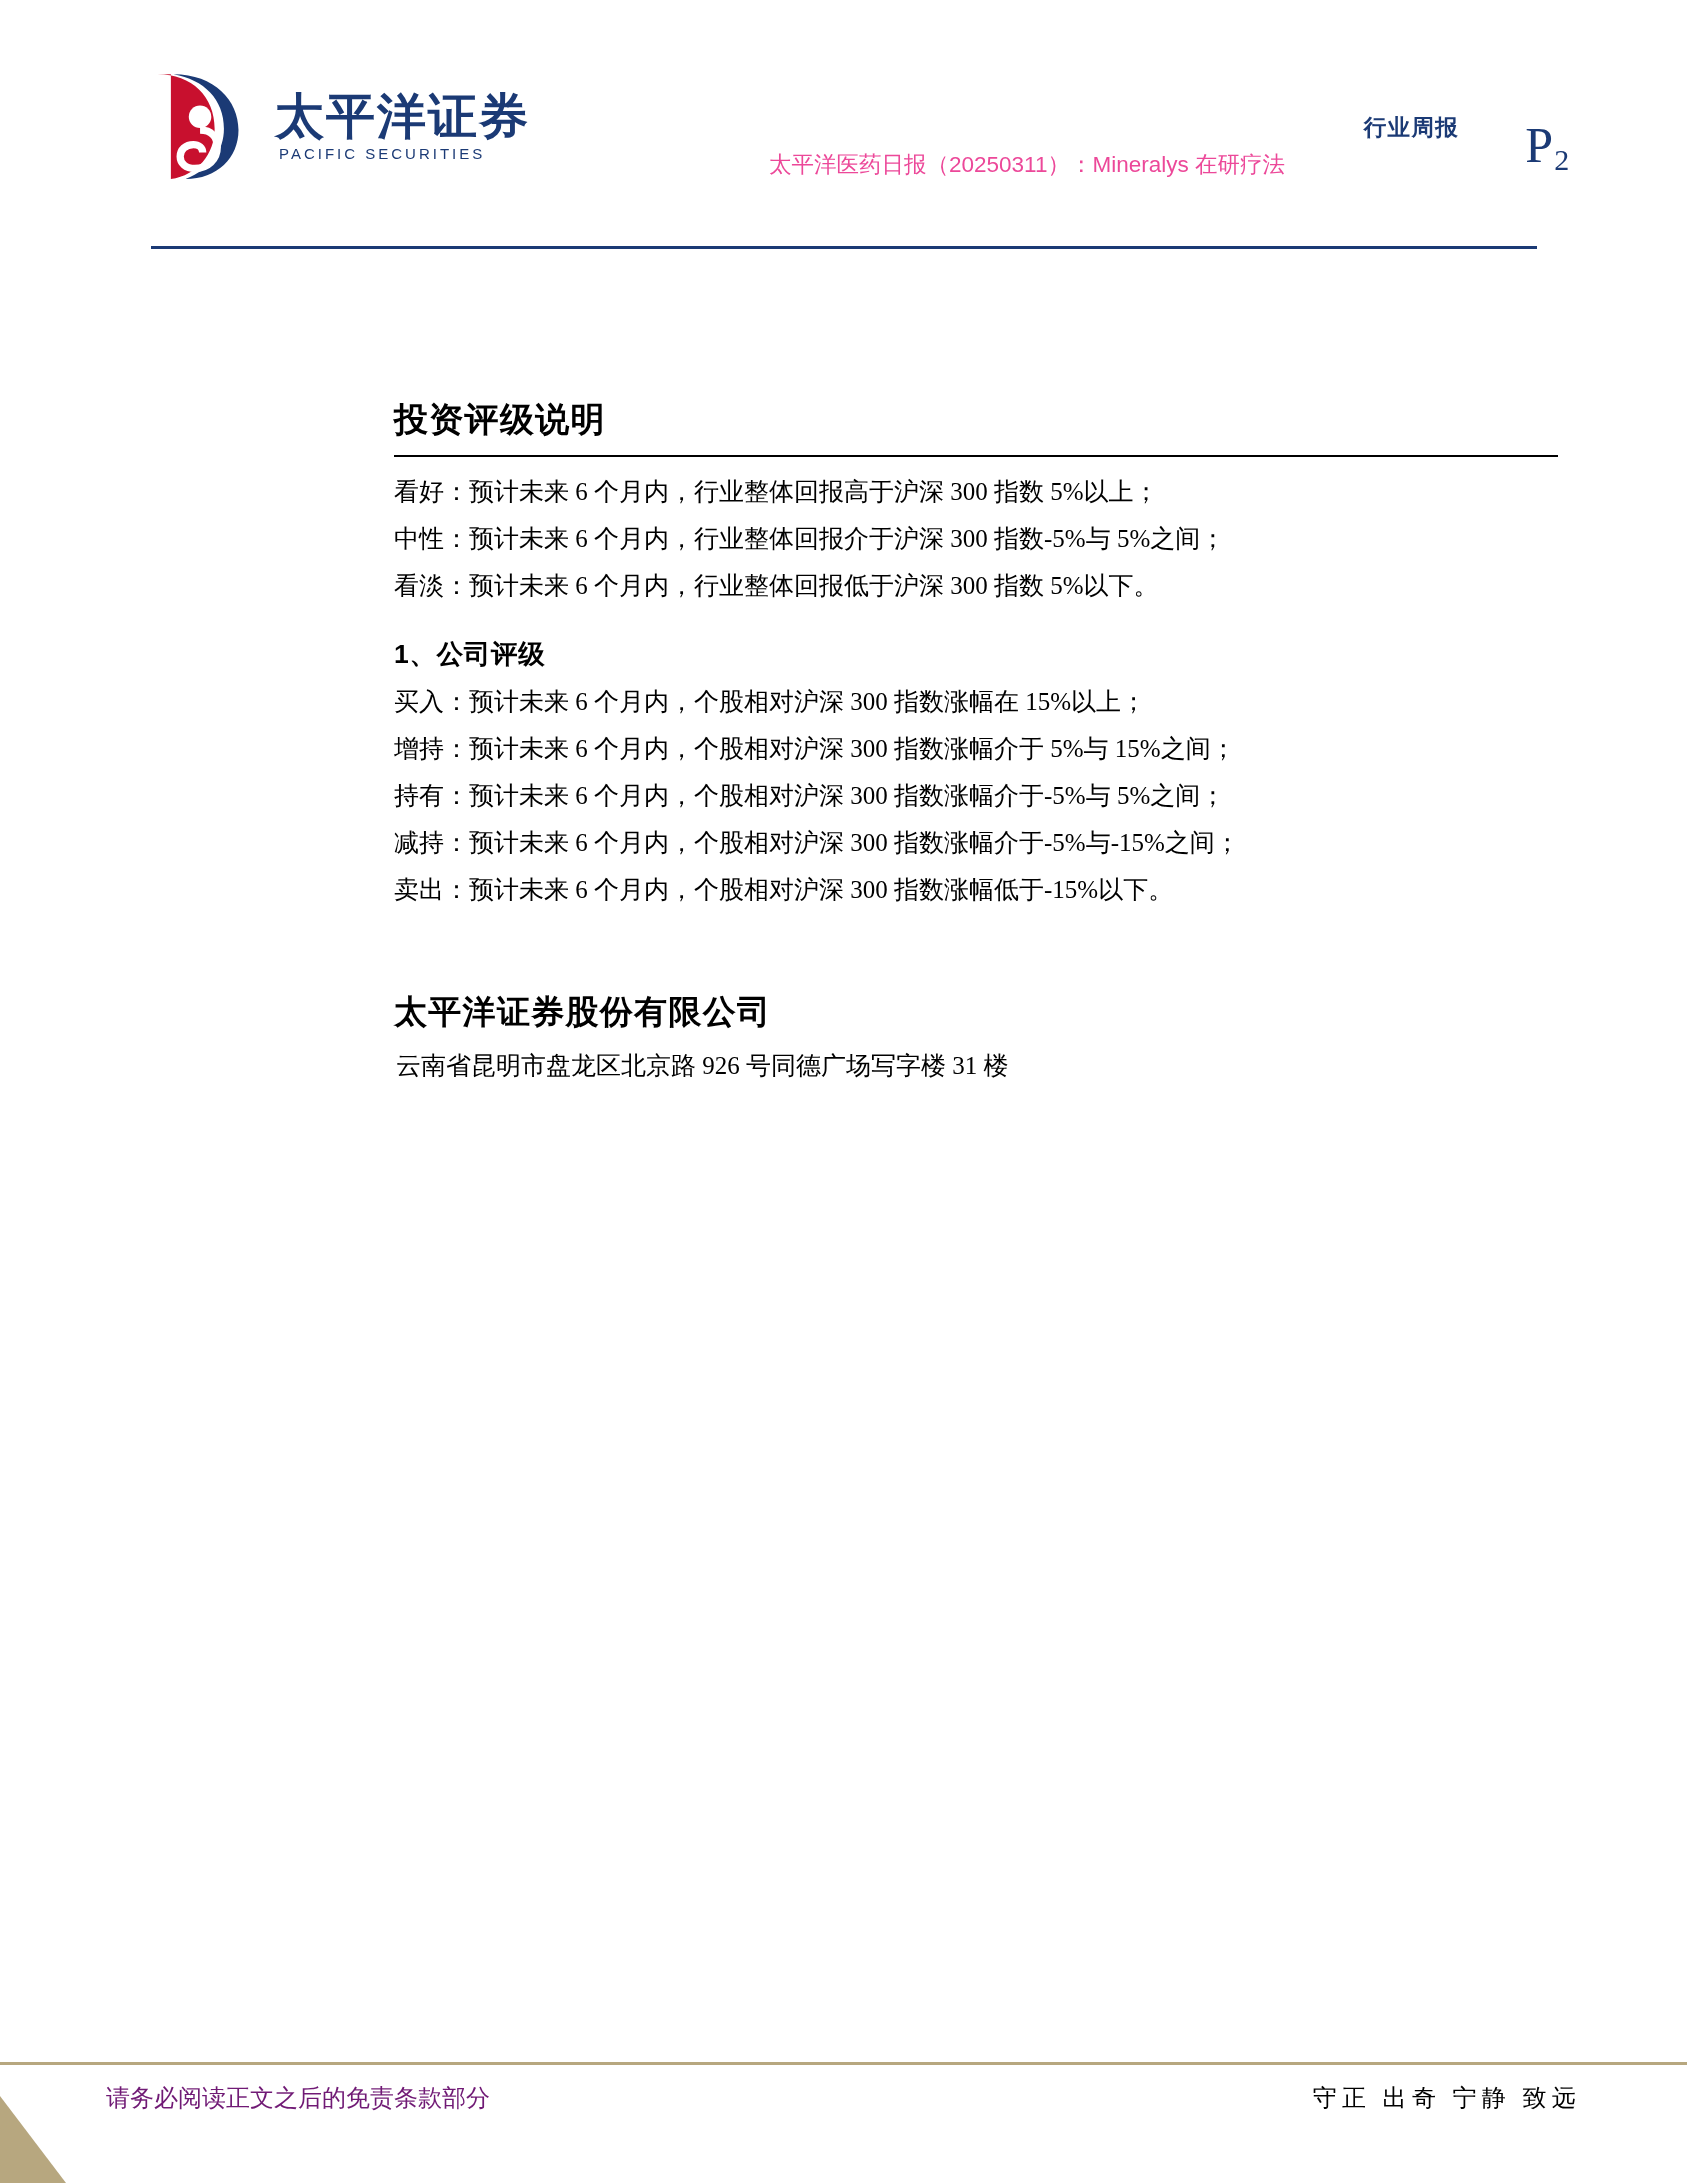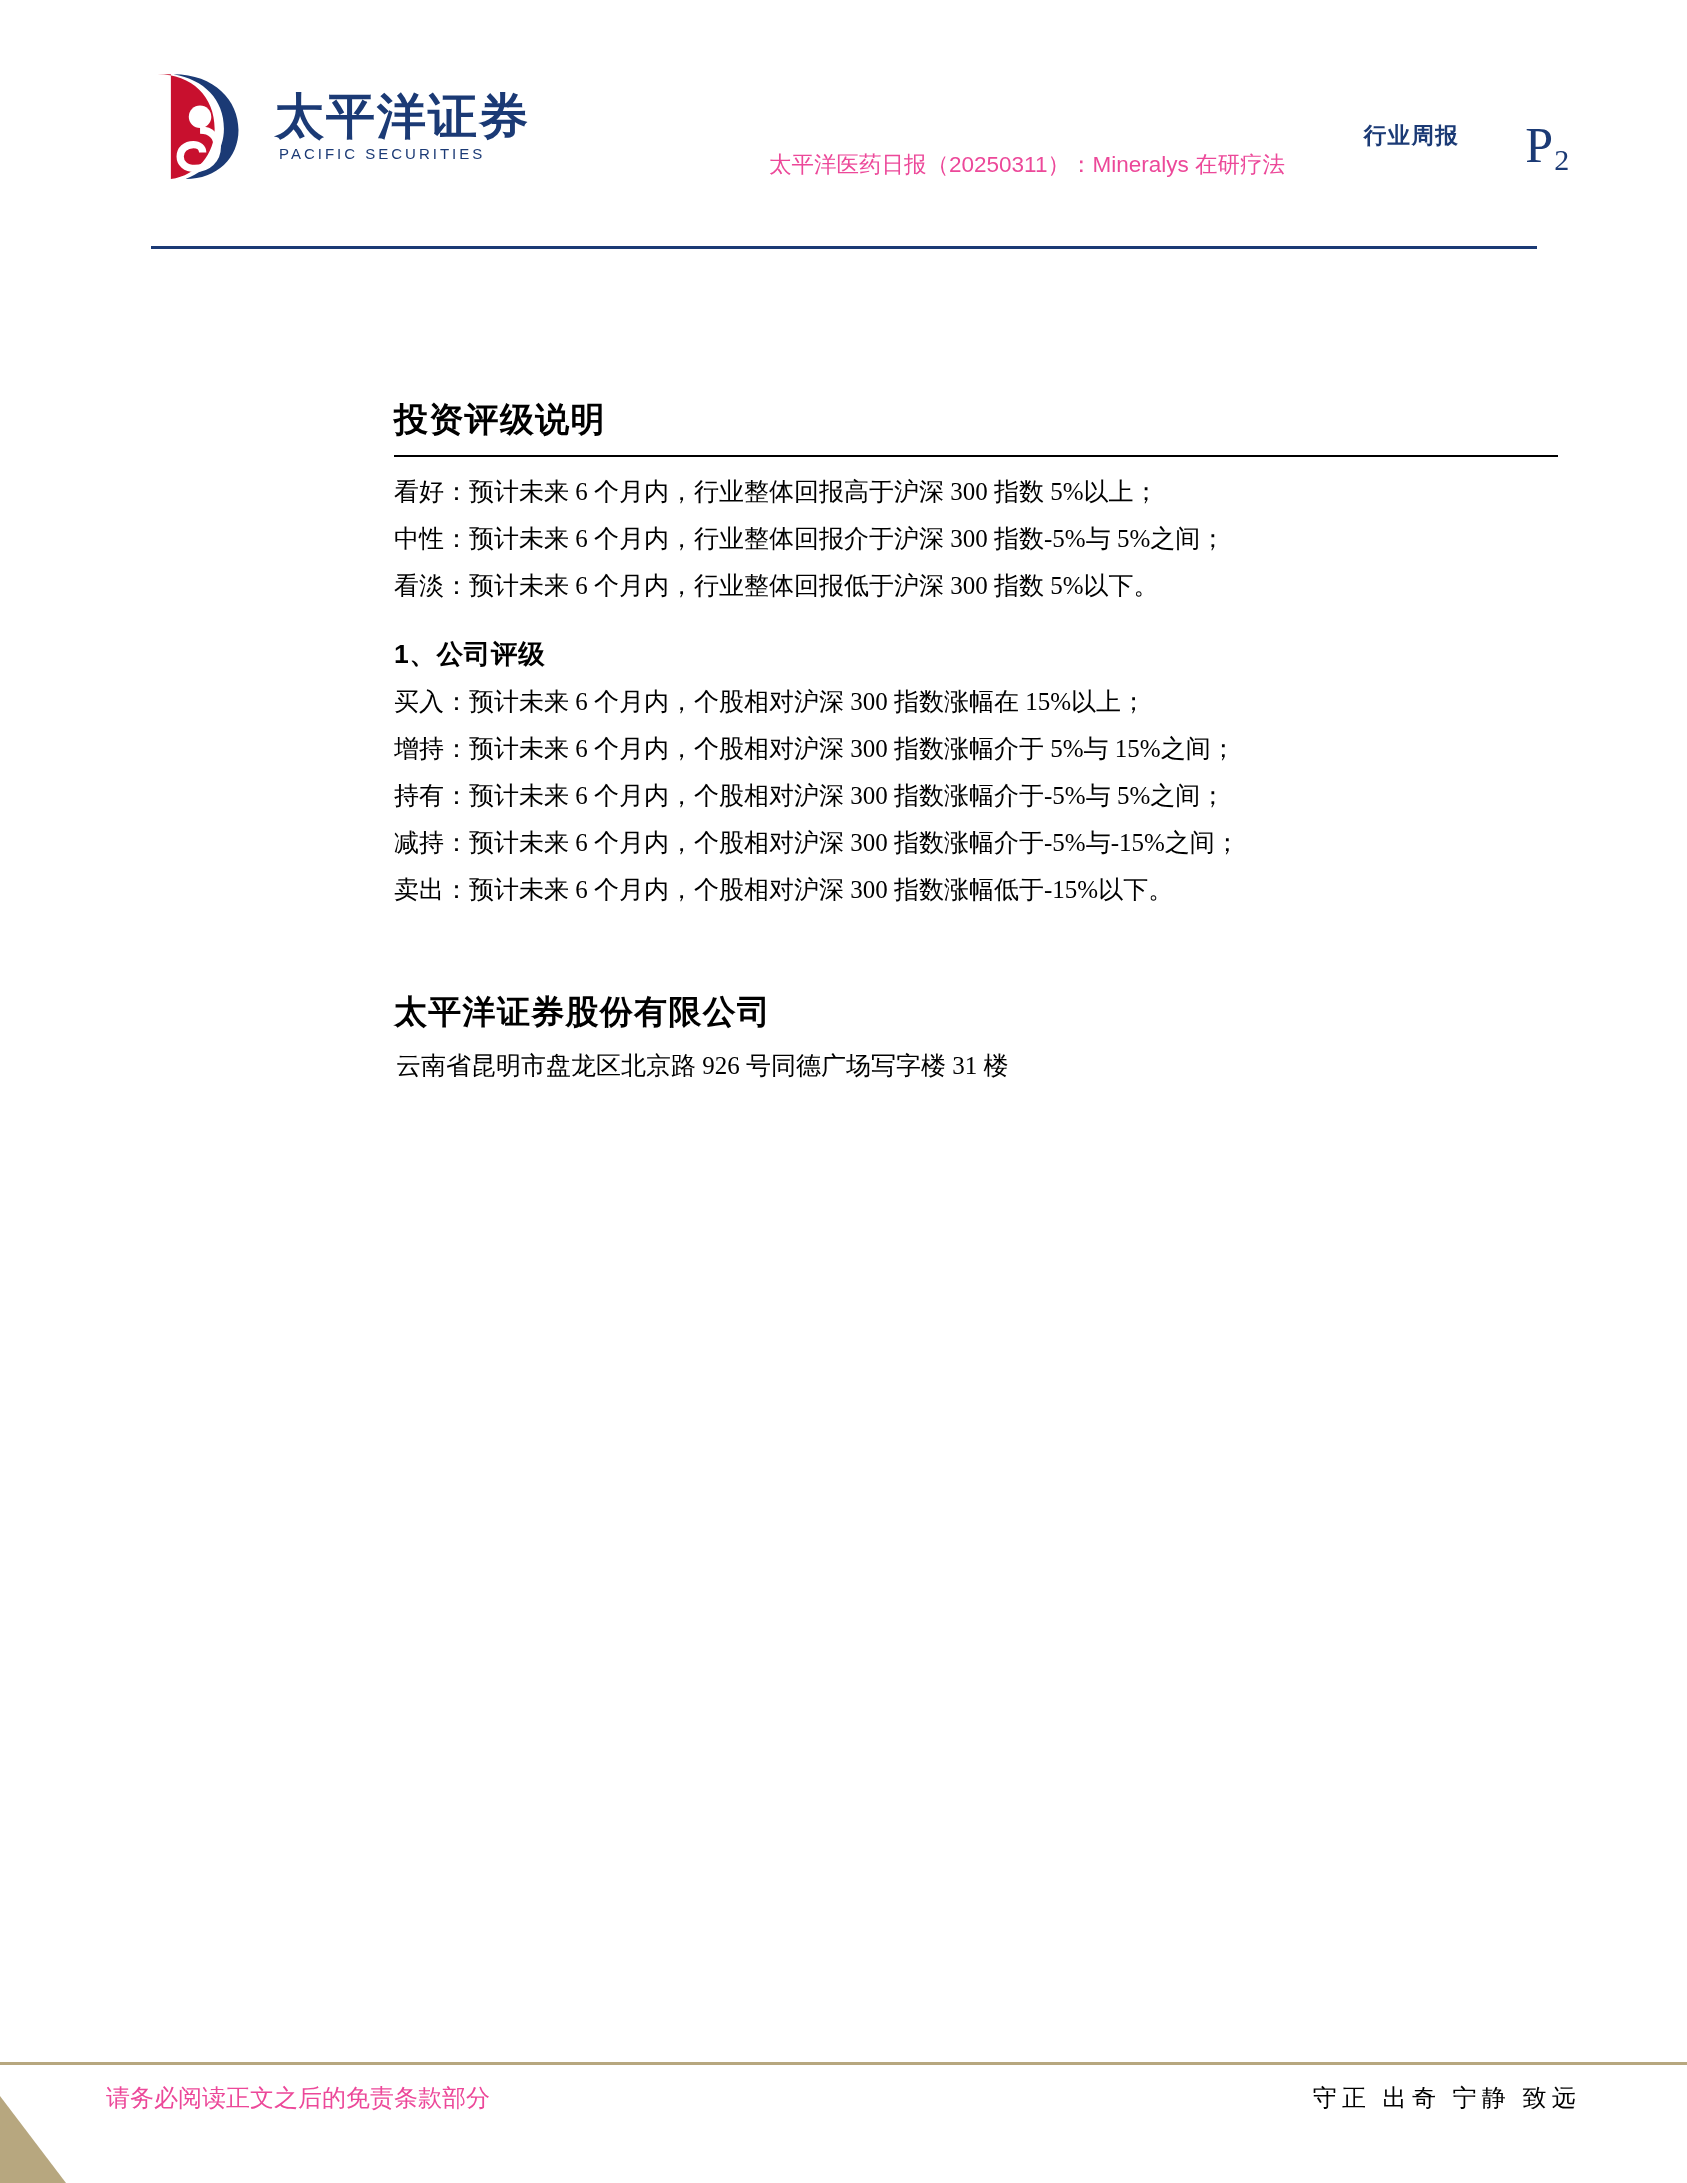--- a/index.html
+++ b/index.html
@@ -56,21 +56,21 @@
     font-family: "Liberation Sans", sans-serif;
     font-size: 15px;
     letter-spacing: 3px;
     color: #1b3a75;
     white-space: nowrap;
   }
 
   .header-kicker {
     position: absolute;
     right: 228px;
-    top: 120px;
+    top: 112px;
     font-family: "Liberation Sans", sans-serif;
     font-size: 22.5px;
     font-weight: bold;
     color: #1b3a75;
     letter-spacing: 1.3px;
     white-space: nowrap;
     text-align: right;
   }
   .header-title {
     position: absolute;
@@ -173,21 +173,21 @@
     width: 1687px;
     height: 2.6px;
     background: #b7a77f;
   }
   .footer-left {
     position: absolute;
     left: 106px;
     top: 2082px;
     font-family: "Liberation Serif", serif;
     font-size: 24px;
-    color: #ec4899;
+    color: #701a75;
     white-space: nowrap;
   }
   .footer-right {
     position: absolute;
     right: 106px;
     top: 2082px;
     font-family: "Liberation Serif", serif;
     font-size: 24px;
     color: #000;
     letter-spacing: 5.3px;

